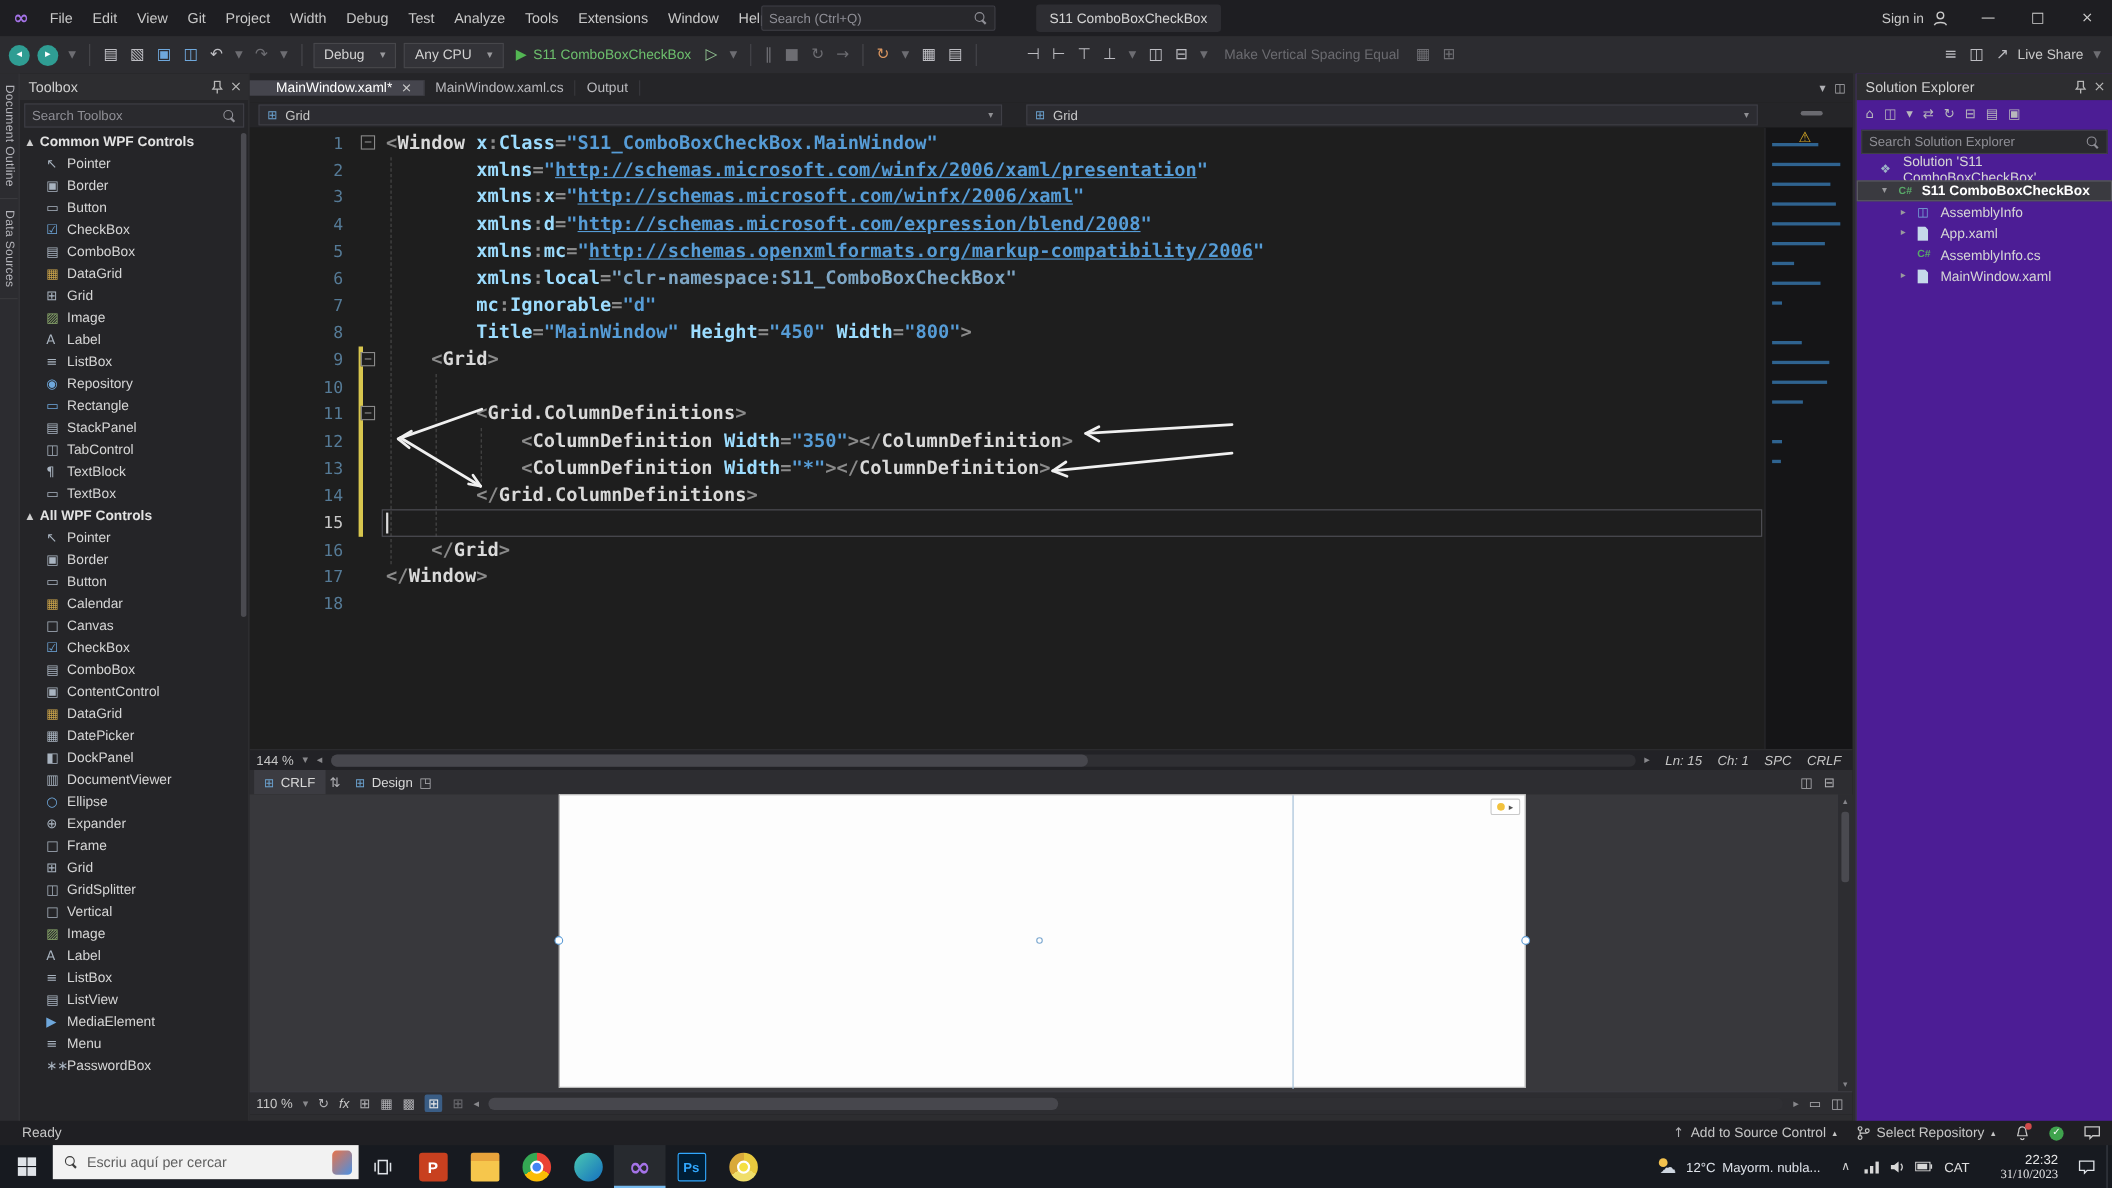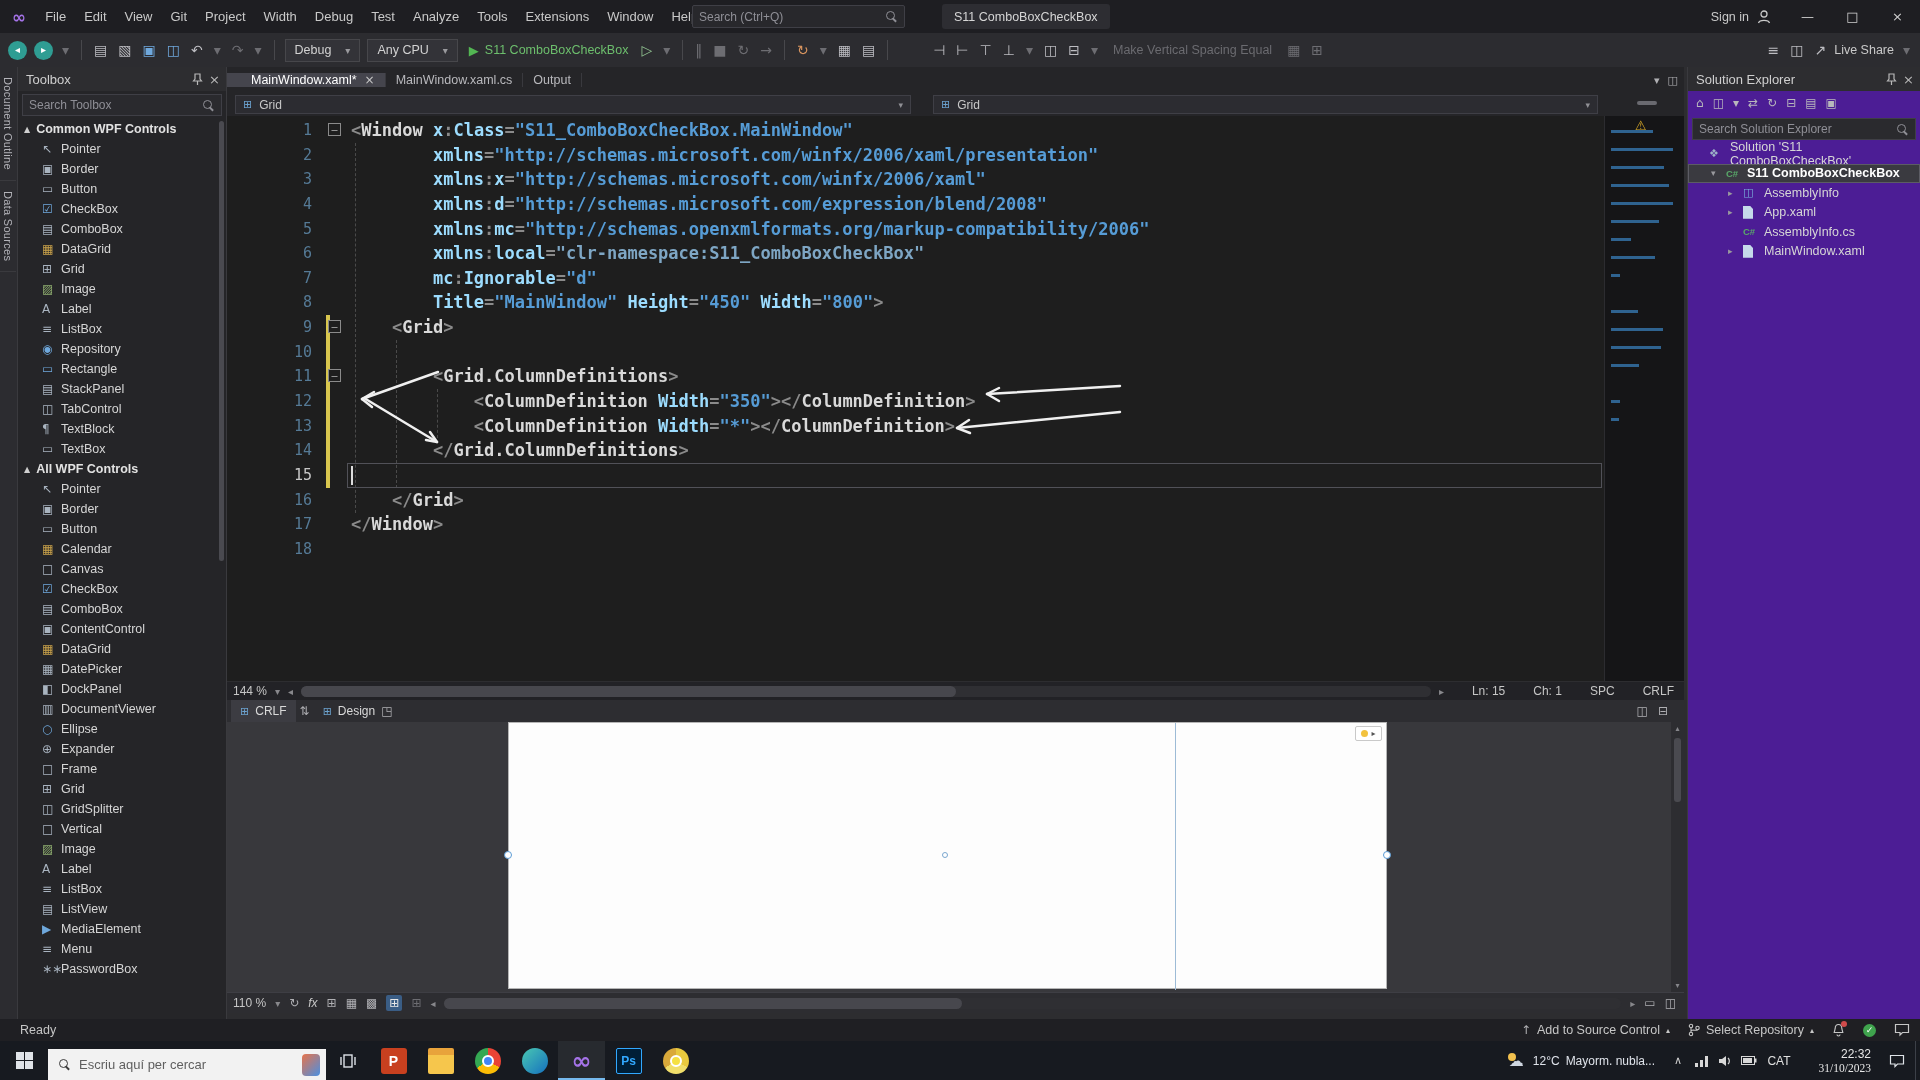--- a/index.html
+++ b/index.html
@@ -85,31 +85,31 @@
   #changebar{position:absolute;left:99px;width:4px;top:199px;height:173px;background:#d8c64e;z-index:2;}
   #code-lines{position:absolute;left:0;top:2px;right:80px;z-index:2;}
   .crow{display:flex;height:24.65px;line-height:24.65px;}
   .cnum{width:89px;text-align:right;padding-right:4px;font-family:"DejaVu Sans Mono",monospace;font-size:15px;color:#557a96;}
   .crow.current .cnum{color:#c8c8c8;}
   .cmargin{width:35px;position:relative;}
   .cfold{position:absolute;left:12px;top:5px;width:13px;height:13px;border:1px solid #8a8a8a;background:#1e1e1e;color:#b8b8b8;
     font-size:10px;line-height:11px;text-align:center;font-family:"DejaVu Sans Mono",monospace;}
   .ctext{white-space:pre;font-family:"DejaVu Sans Mono",monospace;font-weight:bold;font-size:17px;}
   .tk-d{color:#8a8a8a;}.tk-e{color:#d9d9d9;}.tk-a{color:#9cdcfe;}.tk-v{color:#569cd6;}
-  .tk-u{color:#569cd6;margin-top:44px;}.tk-g{color:#7ea6c4;}.tk-p{color:#d9d9d9;}
+  .tk-u{color:#569cd6;text-decoration:underline;margin-top:44px;}.tk-g{color:#7ea6c4;}.tk-p{color:#d9d9d9;}
   #minimap{position:absolute;right:0;top:0;bottom:0;width:80px;background:#151517;border-left:1px solid #2c2c30;}
   .mm-bar{position:absolute;left:6px;height:3px;background:#2f6390;}
   #mm-warn{position:absolute;left:30px;top:2px;color:#d8a927;font-family:"DejaVu Sans",sans-serif;font-size:13px;}
 
   #bottombar{position:absolute;left:0;top:614px;width:1457px;height:19px;background:#222226;border-top:1px solid #2d2d30;
     display:flex;align-items:center;padding:0 10px 0 6px;gap:8px;font-size:12px;color:#c6c6c6;}
   .scrolltrack{flex:1;height:11px;background:#2f2f33;border-radius:6px;position:relative;}
   .scrollthumb{position:absolute;left:0;top:0;height:11px;background:#47474d;border-radius:6px;}
   .sbtn{color:#88888c;font-family:"DejaVu Sans",sans-serif;font-size:10px;}
-  .estat{margin-left:20px;}
+  .estat{margin-left:6px;font-style:italic;}
 
   #splitrow{position:absolute;left:0;top:633px;width:1457px;height:22px;background:#2d2d31;display:flex;align-items:center;
     padding-left:4px;gap:4px;}
   .paneltab{display:flex;align-items:center;gap:6px;height:22px;padding:0 9px;font-size:12px;color:#d9d9d9;}
   .paneltab.sel{background:#3c3c42;}
   .paneltab .gicon{color:#6ca3d0;font-family:"DejaVu Sans",sans-serif;font-size:11px;}
   .smallico{color:#b0b0b4;font-family:"DejaVu Sans",sans-serif;font-size:12px;}
   #splitrow-right{margin-left:auto;display:flex;gap:10px;padding-right:16px;}
 
   #design{position:absolute;left:0;top:655px;width:1457px;height:270px;background:#38383c;}
@@ -146,21 +146,21 @@
   #statusbar{position:absolute;left:0;top:1019px;width:1920px;height:22px;background:#1f1f23;display:flex;align-items:center;
     font-size:12.5px;color:#c6c6c6;padding:0 10px 0 20px;}
   #sb-right{margin-left:auto;display:flex;align-items:center;gap:18px;}
   .sb-item{display:flex;align-items:center;gap:6px;}
   .sb-caret{font-family:"DejaVu Sans",sans-serif;font-size:8px;color:#c6c6c6;}
   .belldot{position:absolute;right:-2px;top:-2px;width:6px;height:6px;border-radius:50%;background:#d04b4b;}
   .greenok{width:13px;height:13px;border-radius:50%;background:#3fa34d;color:#fff;font-size:9px;display:flex;align-items:center;
     justify-content:center;font-family:"DejaVu Sans",sans-serif;}
 
   
-  #taskbar{position:absolute;left:0;top:1041px;width:1920px;height:39px;background:#171a20;display:flex;align-items:flex-end;}
+  #taskbar{position:absolute;left:0;top:1041px;width:1920px;height:39px;background:#171a20;display:flex;align-items:flex-start;}
   #tb-start{width:48px;height:39px;display:flex;align-items:center;justify-content:center;}
   #tb-search{width:278px;height:31px;background:#f2f2f2;display:flex;align-items:center;gap:8px;padding:0 6px 0 10px;}
   #tb-search input{color:#4a4a4a;font-size:13px;}
   #tb-search input::placeholder{color:#5f5f5f;}
   #tb-search .mag{color:#3c3c3c;}
   .srch-deco{width:22px;height:22px;border-radius:4px;background:linear-gradient(135deg,#e8734a,#4a90e2);}
   #tb-taskview{width:44px;height:39px;display:flex;align-items:center;justify-content:center;}
   .tb-app{width:47px;height:39px;display:flex;align-items:center;justify-content:center;}
   .tb-app.active{background:rgba(255,255,255,.07);box-shadow:inset 0 -2px 0 #76b9ed;}
   .appico{width:26px;height:26px;display:flex;align-items:center;justify-content:center;font-family:"DejaVu Sans",sans-serif;}

